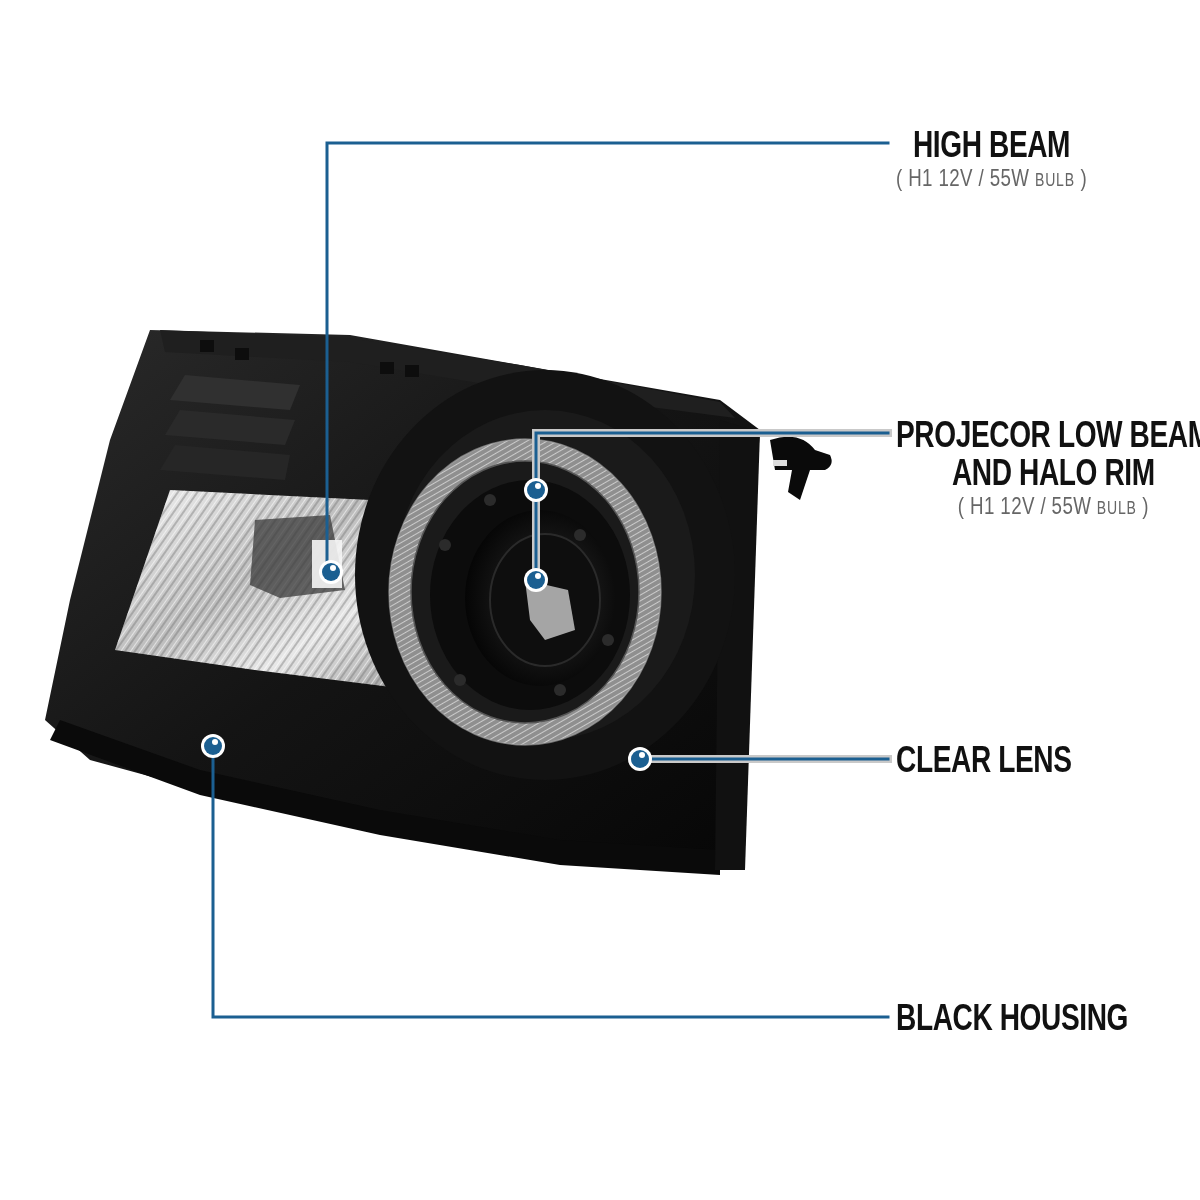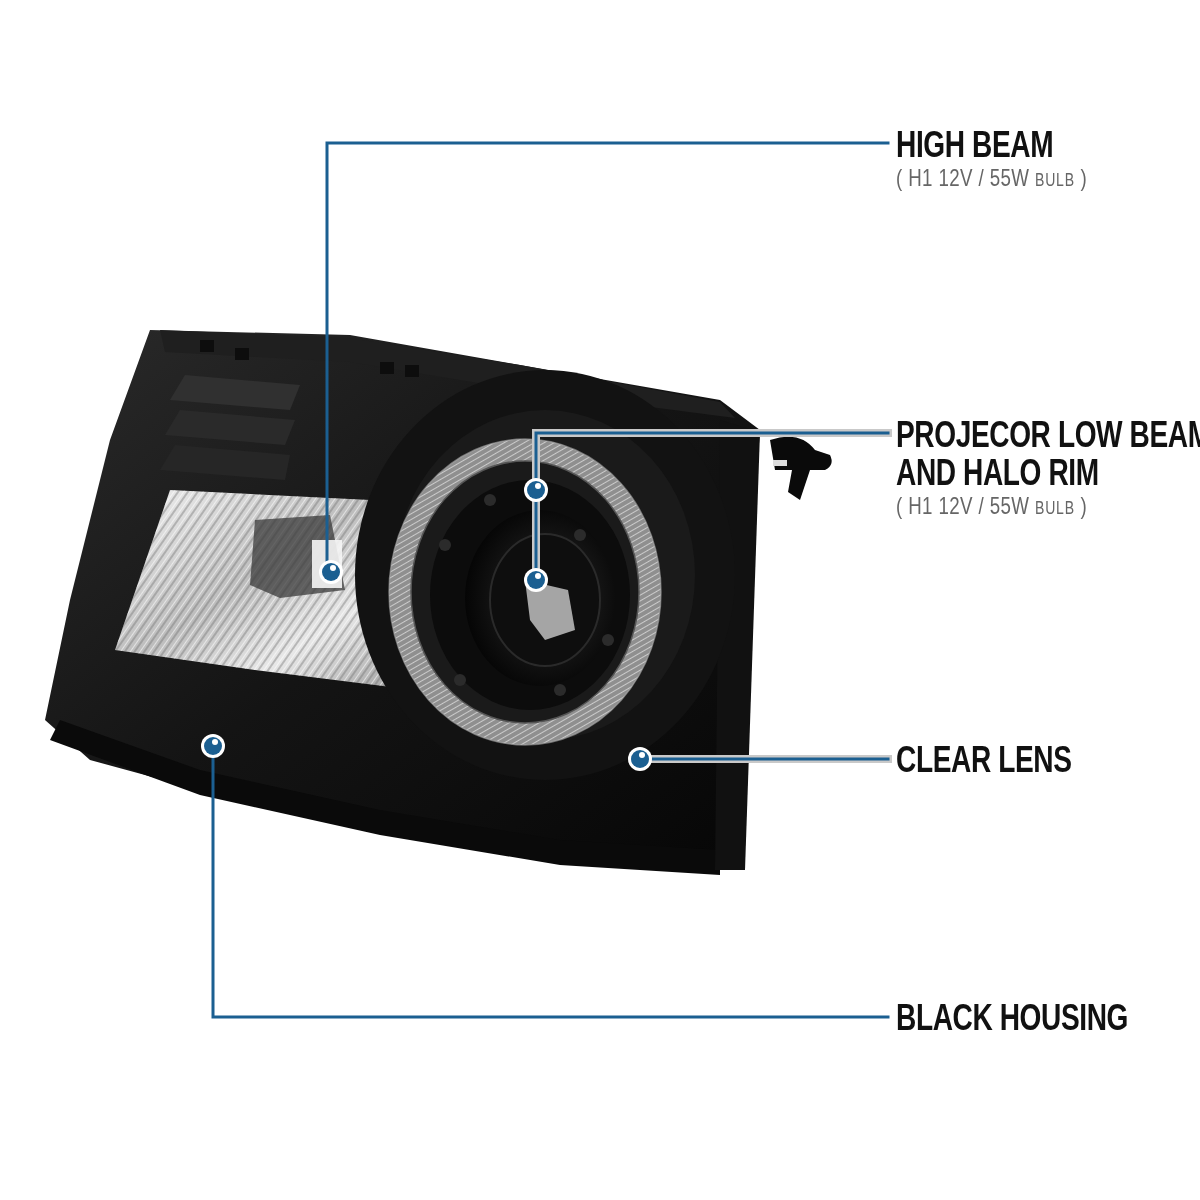--- a/index.html
+++ b/index.html
@@ -1,17 +1,17 @@
 <!DOCTYPE html>
 <html><head>
   <meta charset="utf-8">
   <style>
     html, body { margin: 0; padding: 0; background: #ffffff; }
     body { width: 1200px; height: 1200px; position: relative; overflow: hidden; font-family: "Liberation Sans", sans-serif; }
-    .stage { position: absolute; left: 0; top: 0; width: 1200px; height: 1200px; }
+    .stage { position: absolute; left: 0; top: 0; width: 1200px; height: 1200px; text-align: center; }
     svg.art { position: absolute; left: 0; top: 0; }
     .label { position: absolute; left: 896px; color: #111111; font-family: "Liberation Sans", sans-serif; font-weight: bold; letter-spacing: -0.5px; transform: scaleX(0.78); transform-origin: left top; white-space: nowrap; }
     .label .title { display: block; font-size: 36px; line-height: 38px; }
     .label .sub { display: block; font-size: 24px; line-height: 28px; color: #666666; font-weight: normal; letter-spacing: 0.5px; }
     .label .sub .small { font-size: 18px; letter-spacing: 1px; }
   </style>
 </head>
 <body>
 
 <div class="stage">

